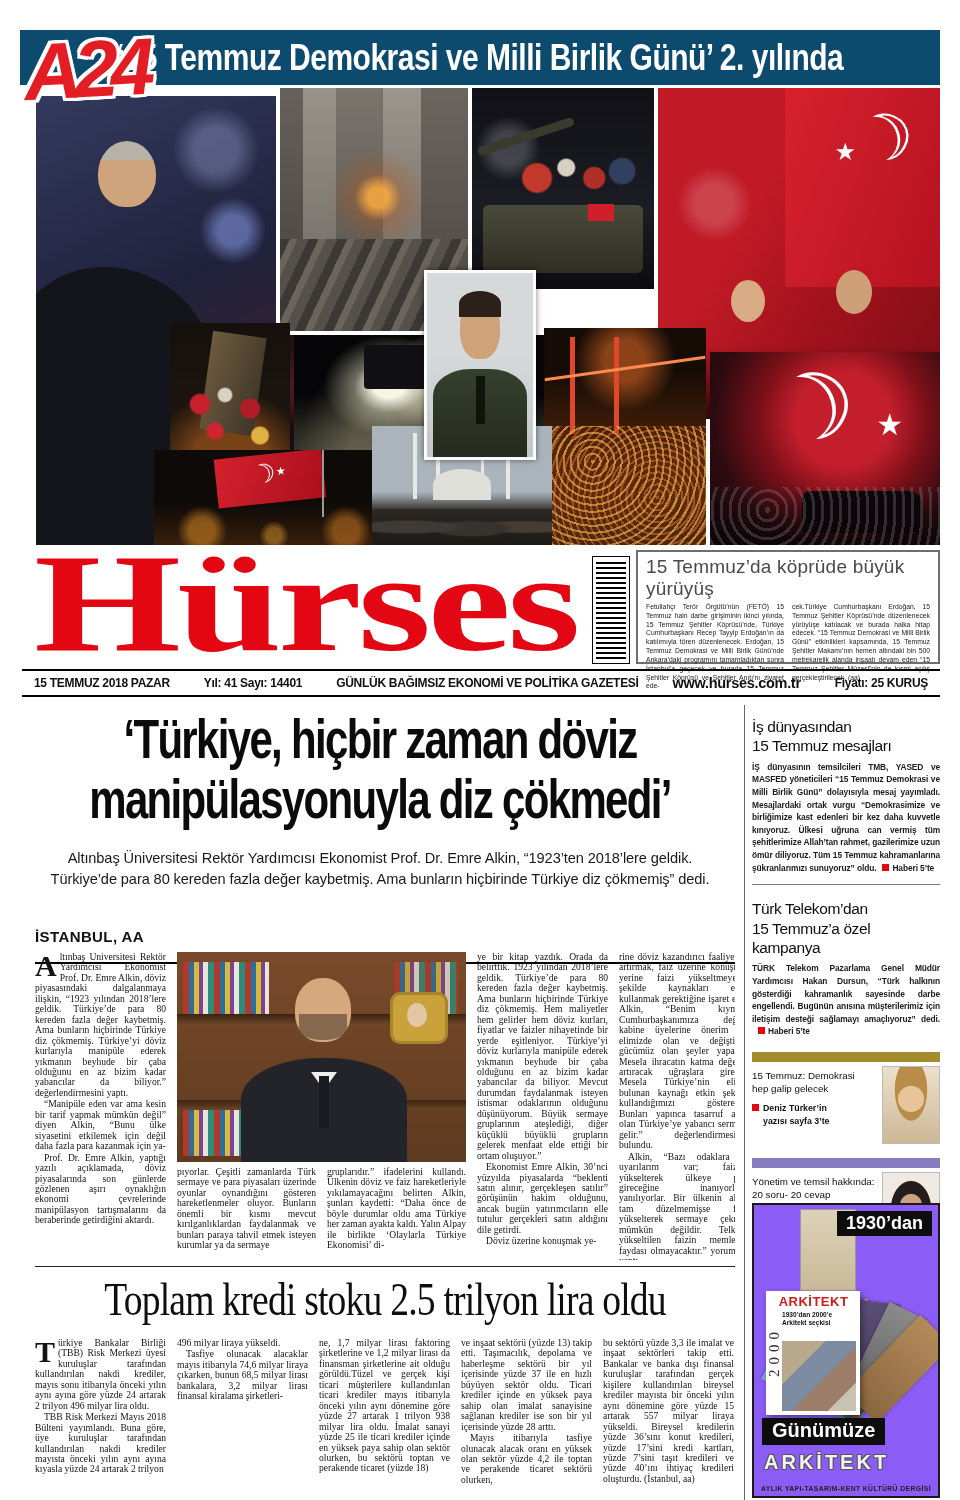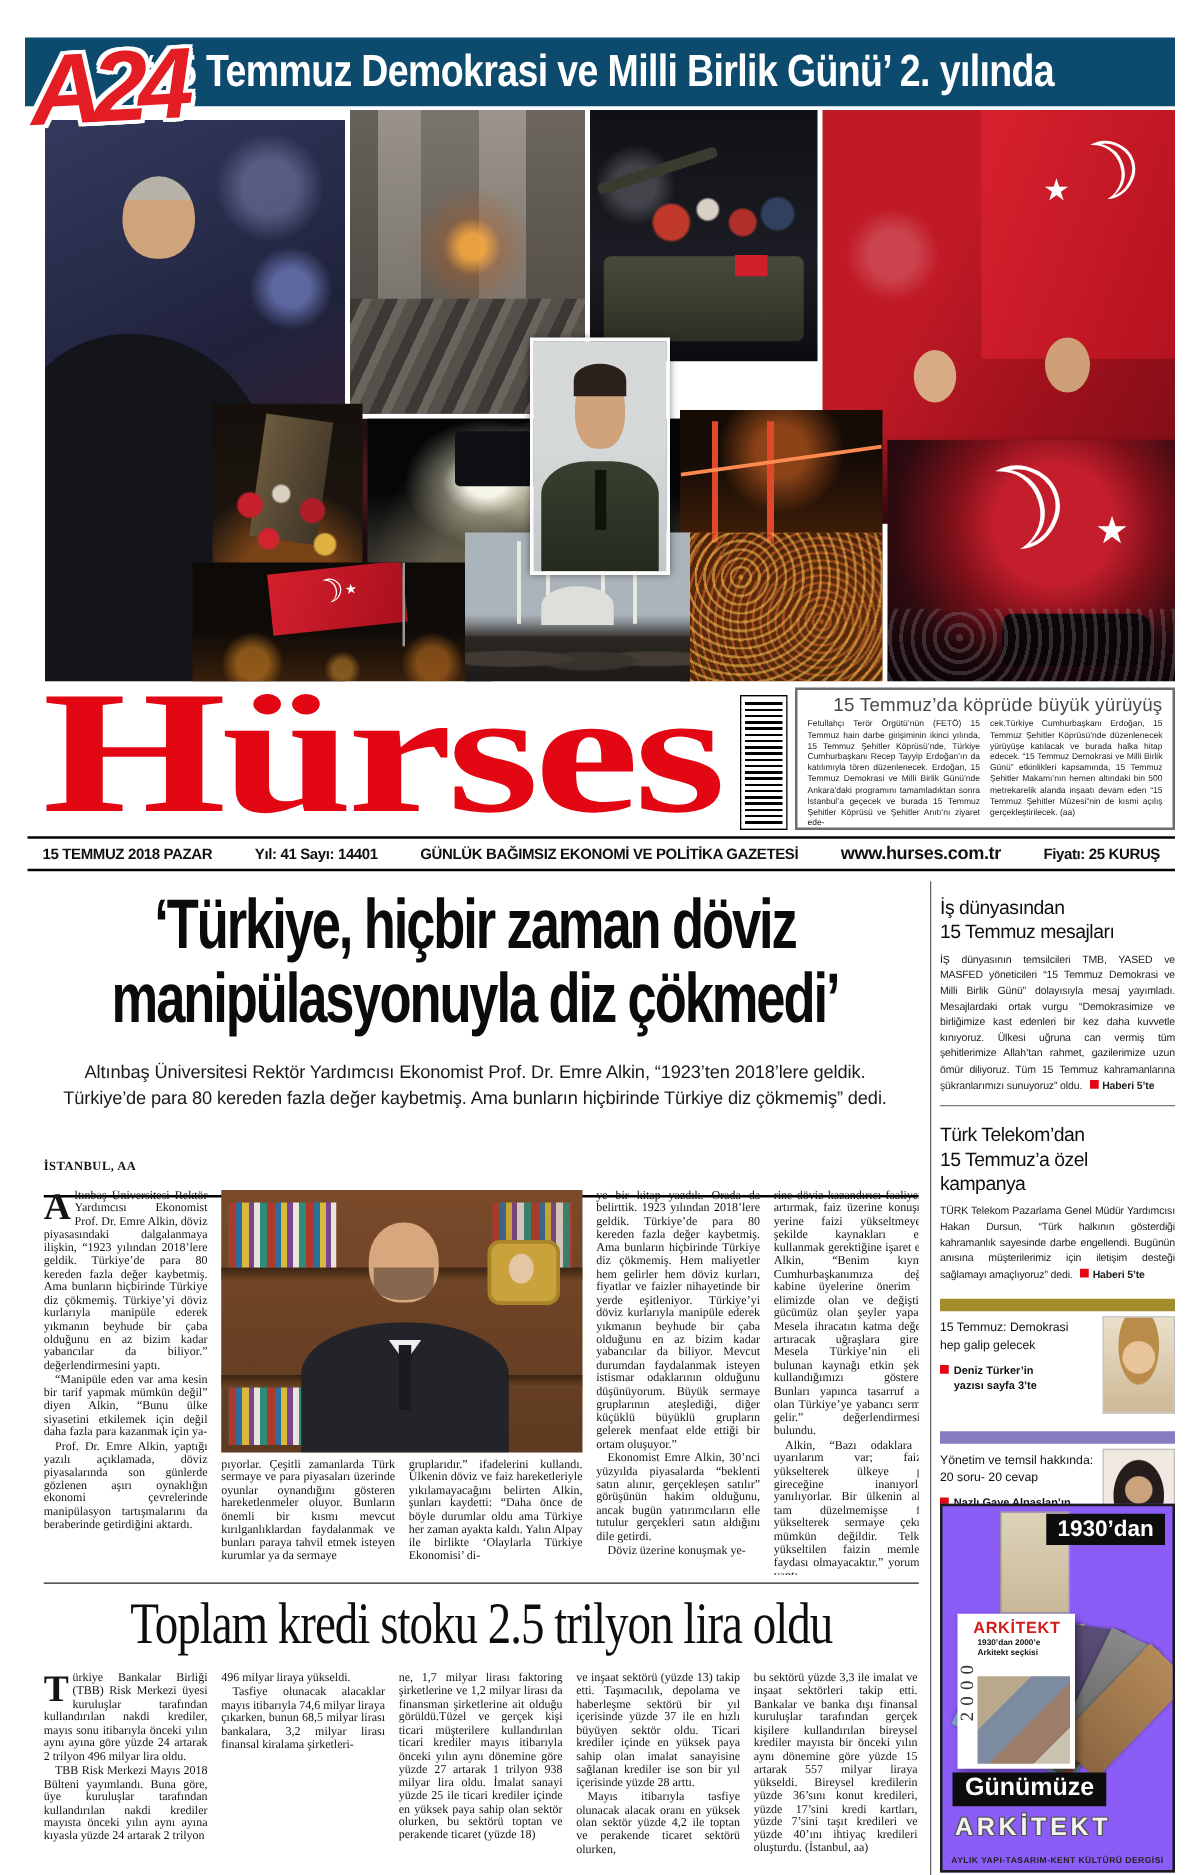--- a/index.html
+++ b/index.html
@@ -140,37 +140,37 @@
 
   
   .masthead-title{position:absolute;left:34px;top:536px;z-index:2;font-family:"Liberation Serif",serif;
       font-weight:700;font-size:140px;line-height:.95;color:#e30713;letter-spacing:-3px;
       transform:scaleX(1.35);transform-origin:left top;}
   .barcode{position:absolute;left:592px;top:556px;width:36px;height:106px;border:1px solid #000;
       background:repeating-linear-gradient(180deg,#000 0 2px,#fff 2px 5px);
       box-shadow:inset 0 0 0 3px #fff;}
   .bridge-box{position:absolute;left:636px;top:550px;width:304px;height:114px;border:2px solid #6e6e6e;
       box-sizing:border-box;padding:4px 8px;background:#fff;}
-  .bridge-title{font-size:15px;color:#4a4a4a;text-align:right;letter-spacing:.2px;margin:0 0 3px;}
+  .bridge-title{font-size:19px;color:#4a4a4a;text-align:left;letter-spacing:.2px;margin:0 0 3px;}
   .bridge-cols{display:flex;gap:8px;}
   .bridge-col{flex:1;font-size:6.8px;line-height:1.3;text-align:justify;color:#222;}
 
   .dateline{position:absolute;left:22px;top:669px;width:918px;height:28px;box-sizing:border-box;
       border-top:2px solid #000;border-bottom:2px solid #000;display:flex;align-items:center;
       justify-content:space-between;padding:0 12px;font-weight:700;font-size:12px;letter-spacing:-.3px;}
   .website{font-size:14.5px;}
 
   
   .lead-headline{position:absolute;left:30px;top:710px;width:700px;text-align:center;color:#0b0b0b;
       font-size:50px;font-weight:700;line-height:1.06;letter-spacing:-2px;white-space:pre-line;
       transform:scaleX(.84) scaleY(1.12);transform-origin:center top;}
   .lead-subhead{position:absolute;left:30px;top:848px;width:700px;text-align:center;color:#191919;
       font-size:14.6px;line-height:1.45;letter-spacing:-.1px;white-space:pre-line;}
-  .lead-byline{position:absolute;left:35px;top:928px;width:700px;font-size:10px;font-weight:700;
-      letter-spacing:.4px;border-bottom:2px solid #000;padding-bottom:17px;font-family:Liberation Serif, serif;}
+  .lead-byline{position:absolute;left:35px;top:928px;width:700px;font-size:15px;font-weight:700;
+      letter-spacing:.4px;border-bottom:2px solid #000;padding-bottom:17px;}
   .lead-cols{position:absolute;left:35px;top:952px;width:700px;height:308px;display:flex;gap:11px;
       overflow:hidden;}
   .ncol{font-family:"Liberation Serif",serif;font-size:9.6px;line-height:1.09;text-align:justify;
       color:#141414;}
   .ncol p{margin:0;}
   .ncol p + p{text-indent:9px;margin-top:1px;}
   .cw{width:131px;flex:0 0 auto;}
   .cmid{width:289px;flex:0 0 auto;}
   .cmid-cols{display:flex;gap:11px;margin-top:5px;}
   .cmid-cols > div{width:139px;}
@@ -196,21 +196,21 @@
   .alkin-head{position:absolute;left:118px;top:26px;width:56px;height:64px;background:#d7a77d;
       border-radius:48% 48% 44% 44%;}
   .alkin-beard{position:absolute;left:122px;top:62px;width:48px;height:26px;background:rgba(90,70,55,.65);
       border-radius:0 0 46% 46%;}
 
   
   .vdiv{position:absolute;left:744px;top:705px;height:795px;width:1px;background:#666;}
   .sidebar{position:absolute;left:752px;top:705px;width:188px;}
   .sb-sec{padding-top:12px;}
   .sb-title{font-size:15.5px;line-height:1.25;letter-spacing:-.4px;color:#0f0f0f;margin:0 0 5px;}
-  .sb-body{font-size:8.4px;font-weight:400;line-height:1.5;text-align:justify;color:#1c1c1c;
+  .sb-body{font-size:8.4px;font-weight:700;line-height:1.5;text-align:justify;color:#1c1c1c;
       letter-spacing:-.1px;}
   .sq{display:inline-block;width:7px;height:7px;background:#e30713;margin:0 3px 0 6px;}
   .sb-hr{border:0;border-top:1px solid #777;margin:10px 0 2px;}
   .teaser{position:relative;margin-top:14px;min-height:92px;}
   .tbar{height:10px;margin-bottom:7px;}
   .tbar-gold{background:#a38c2c;}
   .tbar-purple{background:#877cc0;}
   .ttitle{font-size:9.8px;line-height:1.35;color:#0f0f0f;white-space:pre-line;margin:0 62px 7px 0;}
   .tby{display:flex;font-size:8.8px;font-weight:700;line-height:1.4;}
   .tby .sq{margin:2px 4px 0 0;flex:0 0 auto;}

